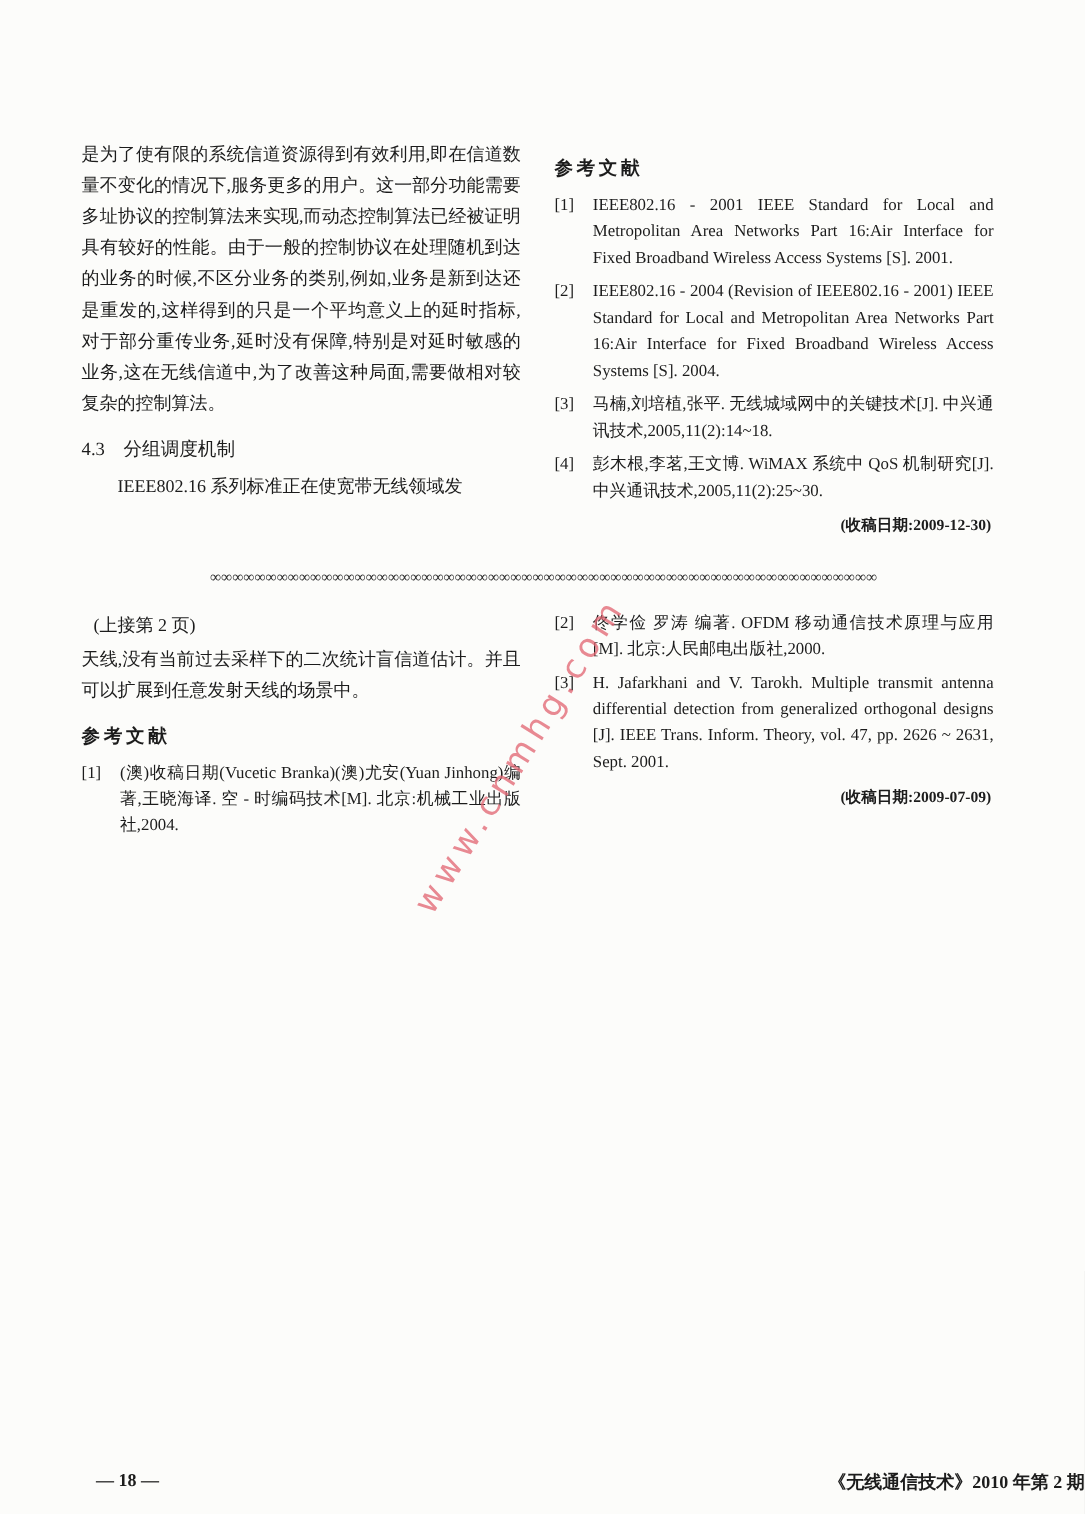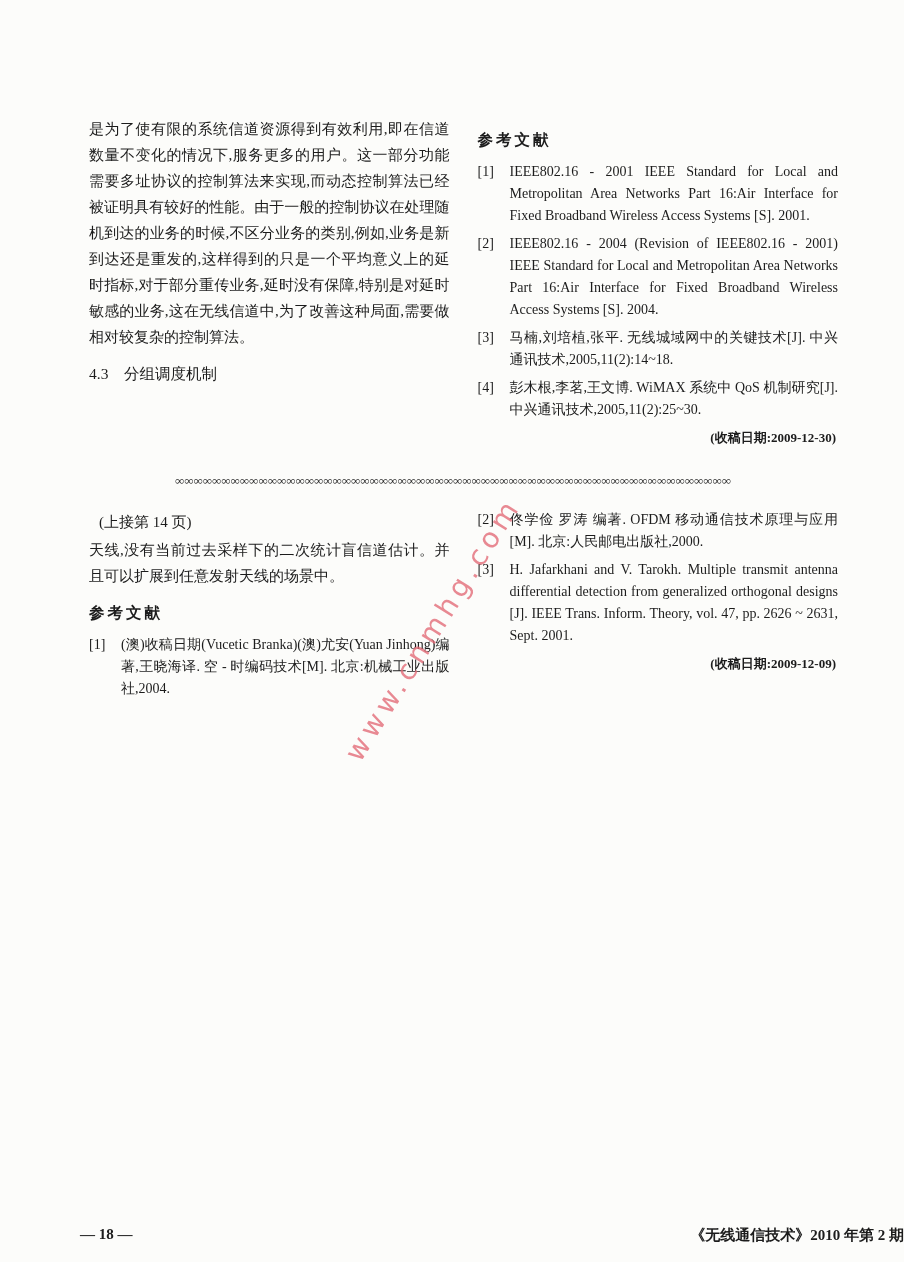--- a/index.html
+++ b/index.html
@@ -12,21 +12,21 @@
     overflow: hidden;
     font-family: "Liberation Serif", "DejaVu Serif", serif;
     color: #1c1c1c;
   }
   .content {
     position: absolute;
     left: 68px;
     top: 116px;
     width: 770px;
   }
-  .cols { display: flex; gap: 28px; margin-left: 21px; }
+  .cols { display: flex; gap: 28px; }
   .col { width: 366px; }
 
   p.body {
     margin: 0;
     font-size: 15px;
     line-height: 26px;
     text-align: justify;
     text-justify: inter-ideograph;
   }
   p.indent { text-indent: 2em; }
@@ -122,20 +122,21 @@
 
   <div class="watermark">www.cnmhg.com</div>
 
   <div class="content">
 
     <div class="cols">
 
       <div class="col">
         <p class="body">是为了使有限的系统信道资源得到有效利用,即在信道数量不变化的情况下,服务更多的用户。这一部分功能需要多址协议的控制算法来实现,而动态控制算法已经被证明具有较好的性能。由于一般的控制协议在处理随机到达的业务的时候,不区分业务的类别,例如,业务是新到达还是重发的,这样得到的只是一个平均意义上的延时指标,对于部分重传业务,延时没有保障,特别是对延时敏感的业务,这在无线信道中,为了改善这种局面,需要做相对较复杂的控制算法。</p>
         <h3 class="sub">4.3　分组调度机制</h3>
+        <p class="body indent">IEEE802.16 系列标准正在使宽带无线领域发</p>
       </div>
 
       <div class="col">
         <div class="refs-heading">参考文献</div>
 
         <div class="ref">
           <span class="label">[1]</span>
           <span class="text">IEEE802.16 - 2001 IEEE Standard for Local and Metropolitan Area Networks Part 16:Air Interface for Fixed Broadband Wireless Access Systems [S]. 2001.</span>
         </div>
         <div class="ref">
@@ -153,39 +154,39 @@
 
         <div class="received">(收稿日期:2009-12-30)</div>
       </div>
     </div>
 
     <div class="divider">∞∞∞∞∞∞∞∞∞∞∞∞∞∞∞∞∞∞∞∞∞∞∞∞∞∞∞∞∞∞∞∞∞∞∞∞∞∞∞∞∞∞∞∞∞∞∞∞∞∞∞∞∞∞∞∞∞∞∞∞</div>
 
     <div class="cols bottom">
 
       <div class="col">
-        <p class="body continued">(上接第 14 页)</p>
+        <p class="body continued">(上接第 2 页)</p>
         <p class="body">天线,没有当前过去采样下的二次统计盲信道估计。并且可以扩展到任意发射天线的场景中。</p>
         <div class="refs-heading">参考文献</div>
         <div class="ref">
           <span class="label">[1]</span>
           <span class="text">(澳)收稿日期(Vucetic Branka)(澳)尤安(Yuan Jinhong)编著,王晓海译. 空 - 时编码技术[M]. 北京:机械工业出版社,2004.</span>
         </div>
       </div>
 
       <div class="col">
         <div class="ref">
           <span class="label">[2]</span>
           <span class="text">佟学俭 罗涛 编著. OFDM 移动通信技术原理与应用[M]. 北京:人民邮电出版社,2000.</span>
         </div>
         <div class="ref">
           <span class="label">[3]</span>
           <span class="text">H. Jafarkhani and V. Tarokh. Multiple transmit antenna differential detection from generalized orthogonal designs [J]. IEEE Trans. Inform. Theory, vol. 47, pp. 2626 ~ 2631, Sept. 2001.</span>
         </div>
-        <div class="received">(收稿日期:2009-12-09)</div>
+        <div class="received">(收稿日期:2009-07-09)</div>
       </div>
     </div>
 
   </div>
 
   <div class="footer">
     <span class="pagenum">— 18 —</span>
     <span class="journal">《无线通信技术》2010 年第 2 期</span>
   </div>
 

